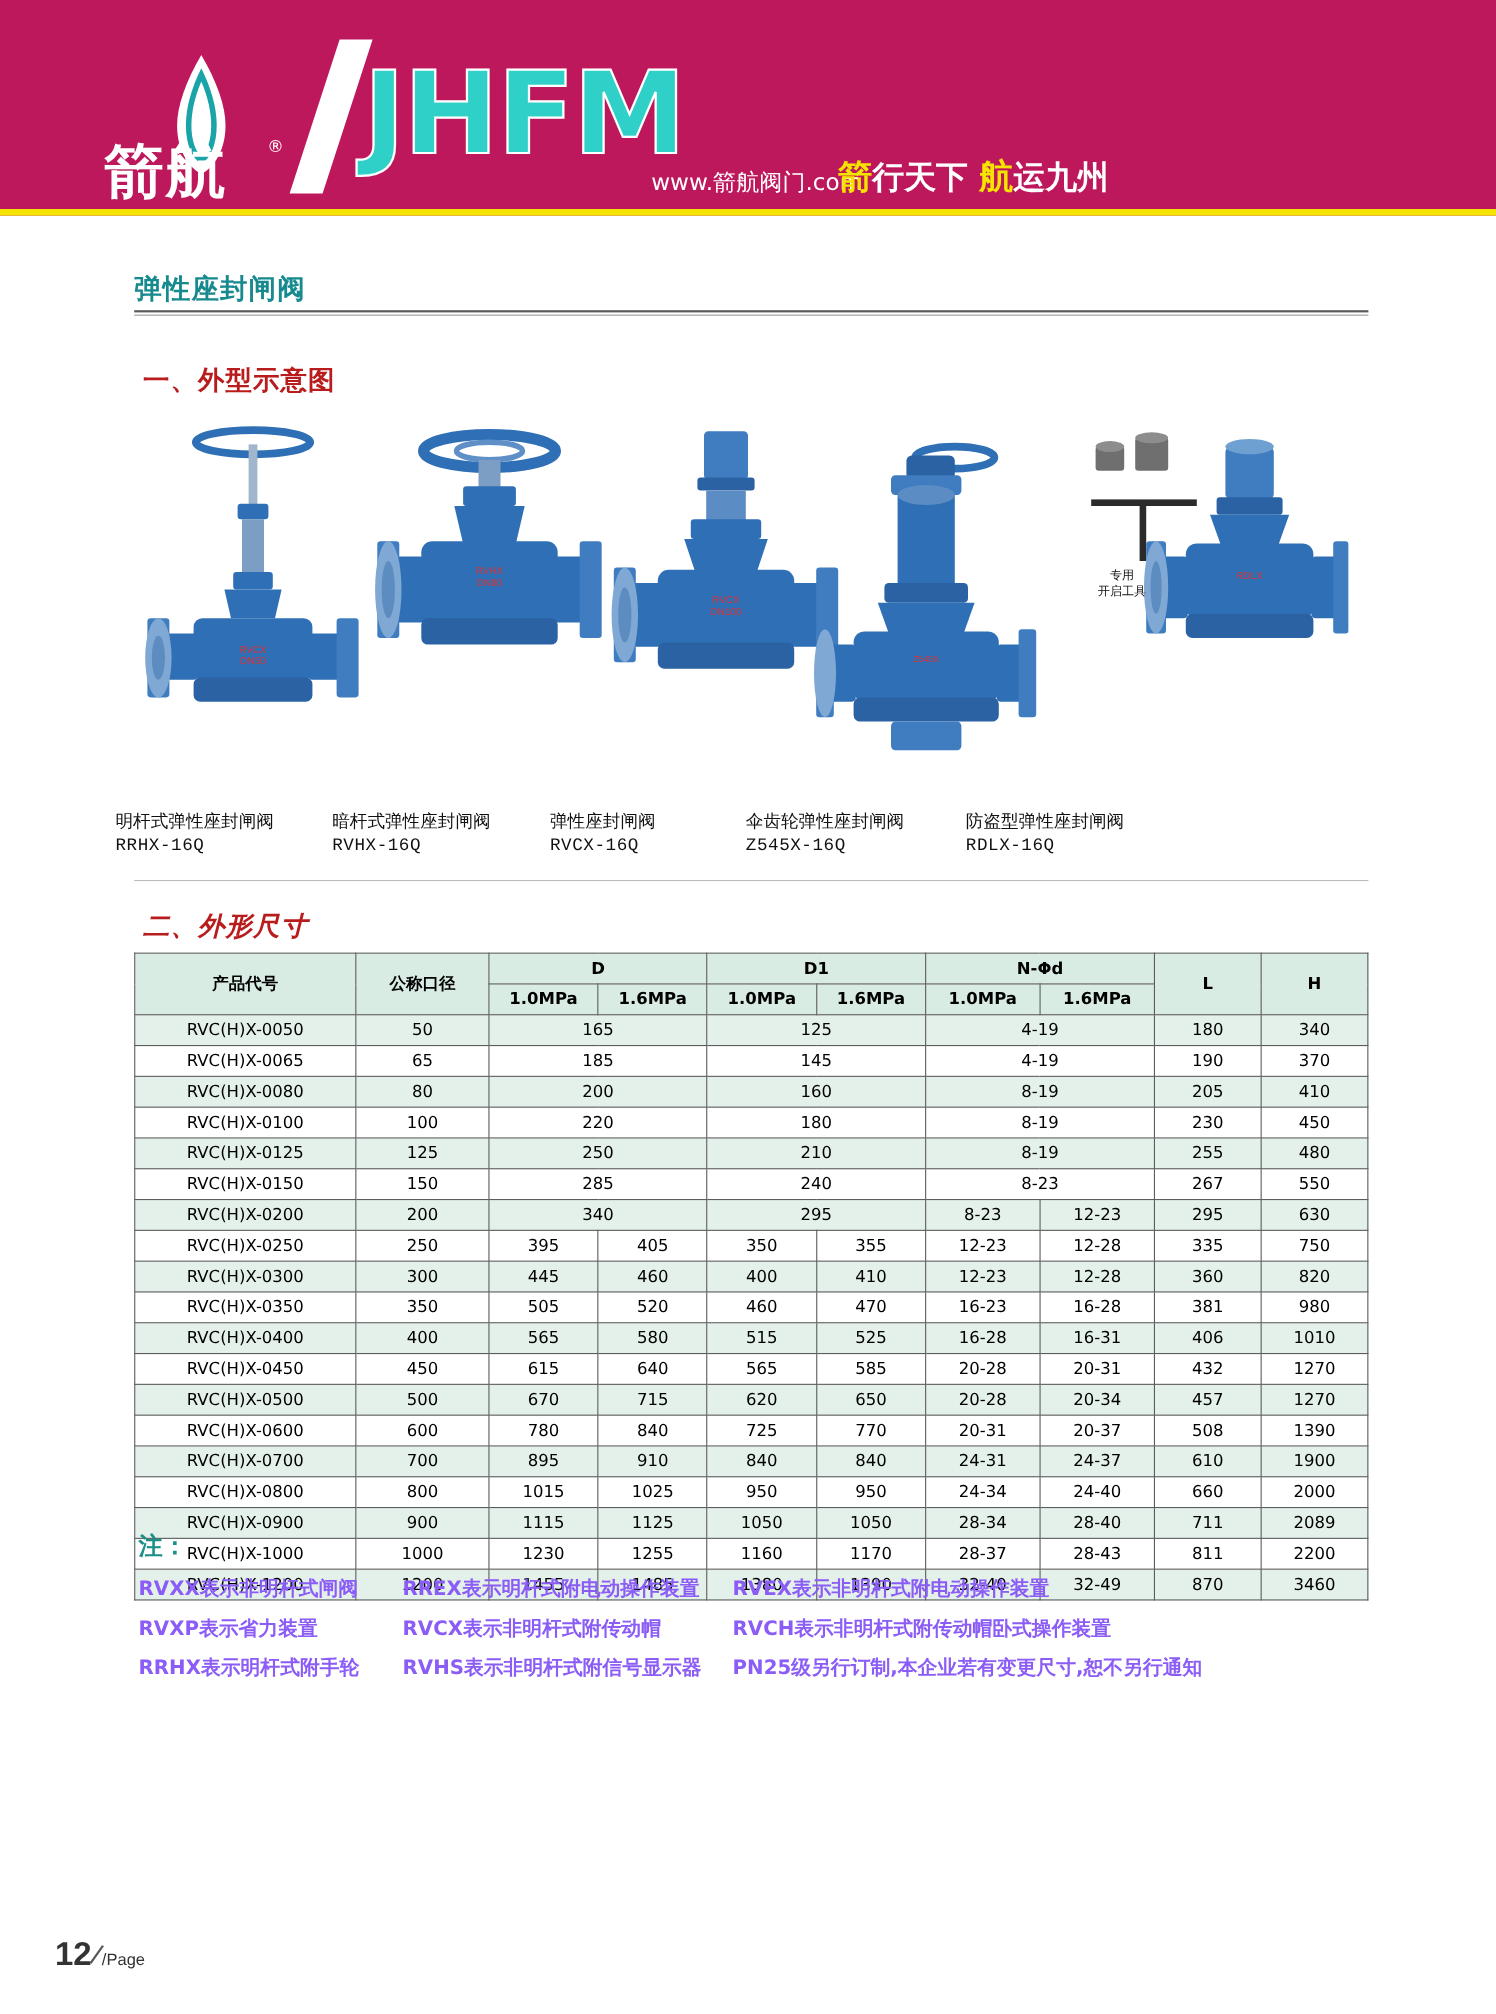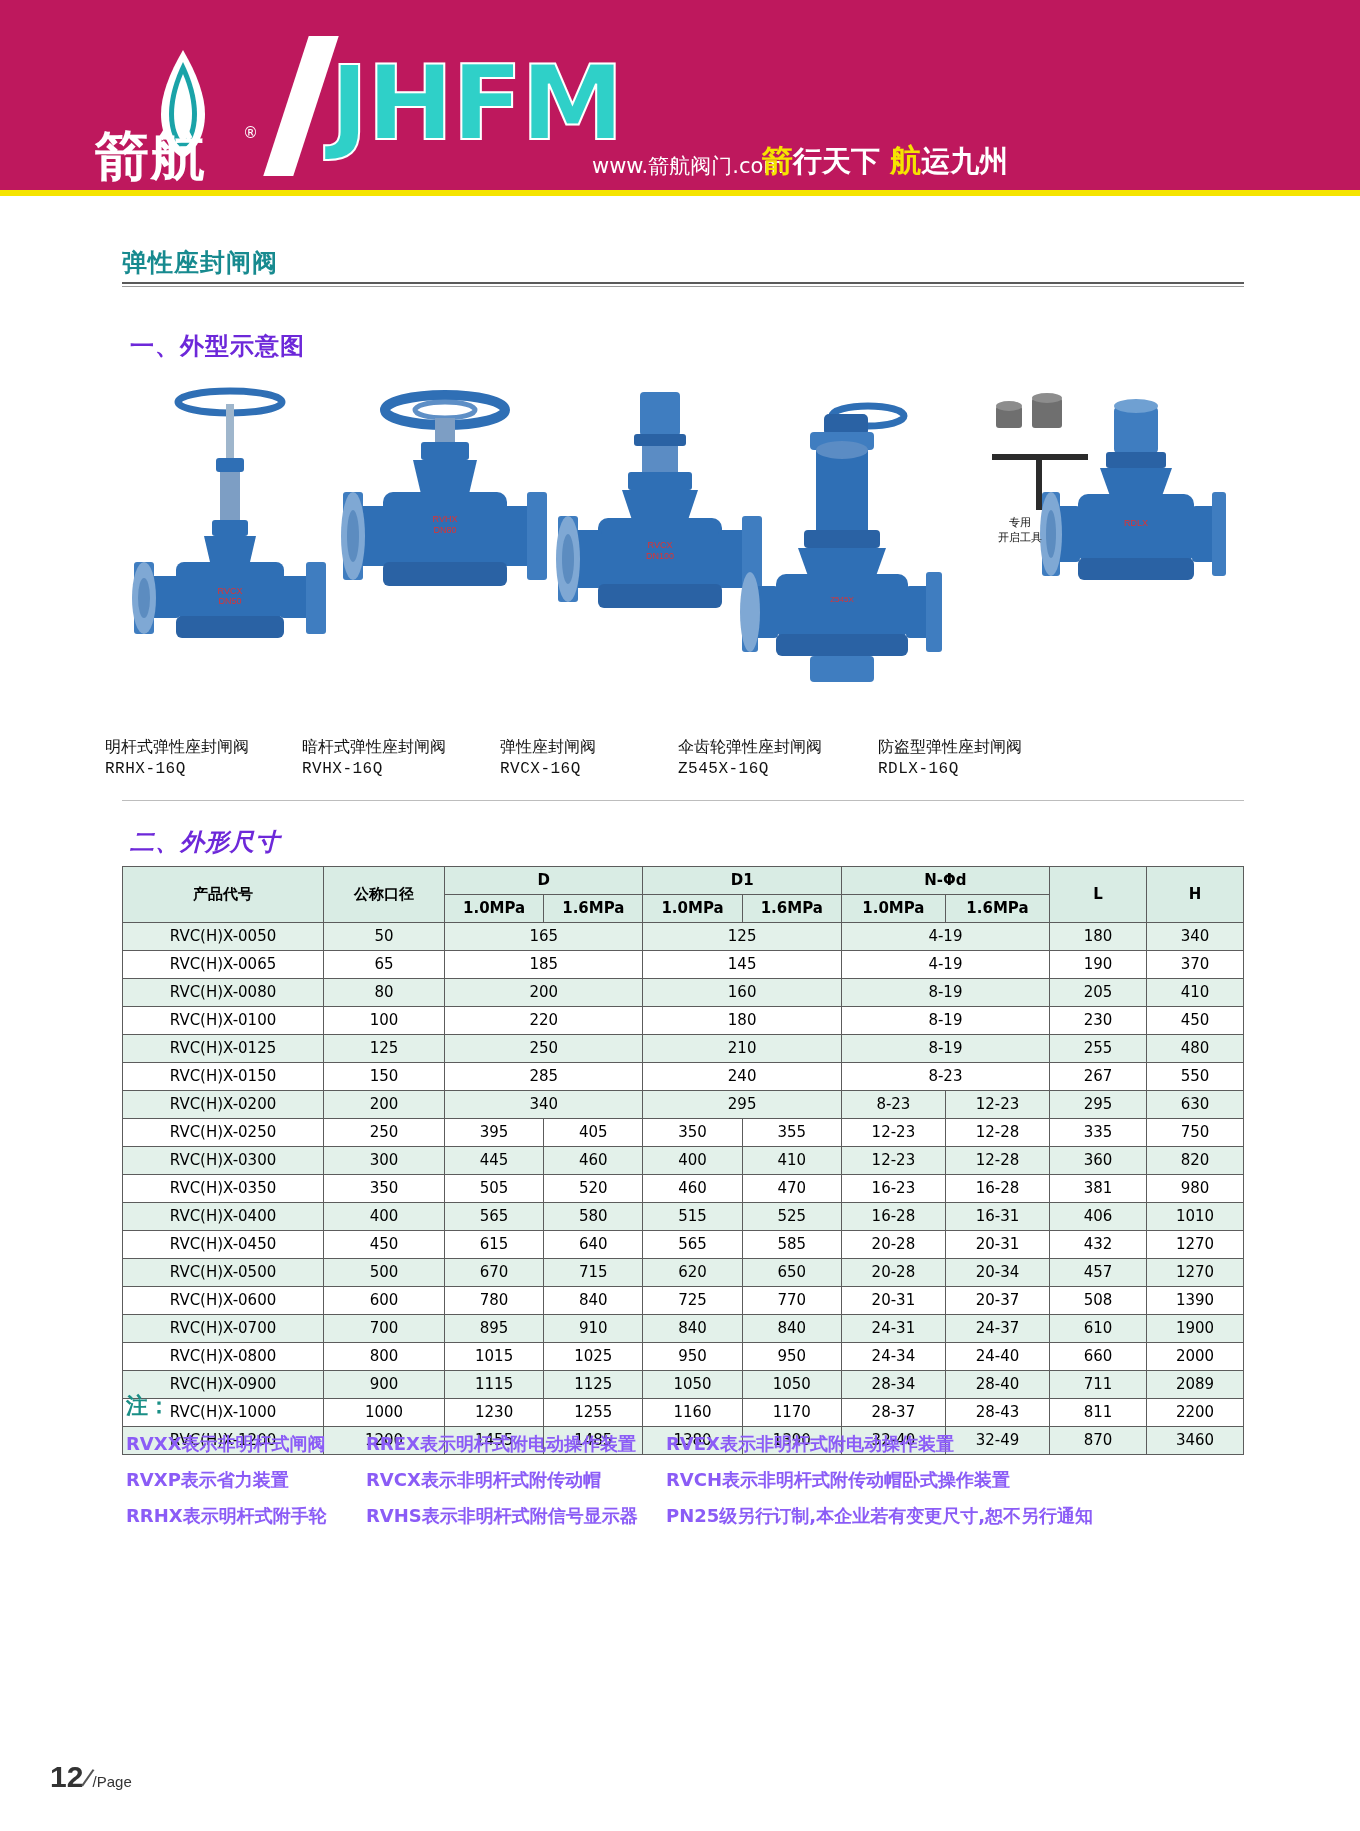--- a/index.html
+++ b/index.html
@@ -63,21 +63,21 @@
     letter-spacing:1px;
   }
   .title-rule {
     position:absolute; left:122px; top:282px; width:1122px; height:2px; background:#5a5a5a;
   }
   .title-rule2 {
     position:absolute; left:122px; top:286px; width:1122px; height:1px; background:#9a9a9a;
   }
 
   .section-head {
-    position:absolute; font-size:24px; font-weight:bold; color:#6d28d9;
+    position:absolute; font-size:24px; font-weight:bold; color:#b91c1c;
     letter-spacing:1px;
   }
   #sec1 { left:130px; top:330px; }
   #sec2 { left:130px; top:826px;font-style:italic; }
 
   .hr-gray {
     position:absolute; left:122px; width:1122px; height:1px; background:#bdbdbd;
   }
   #hr1 { top:800px; }
 

